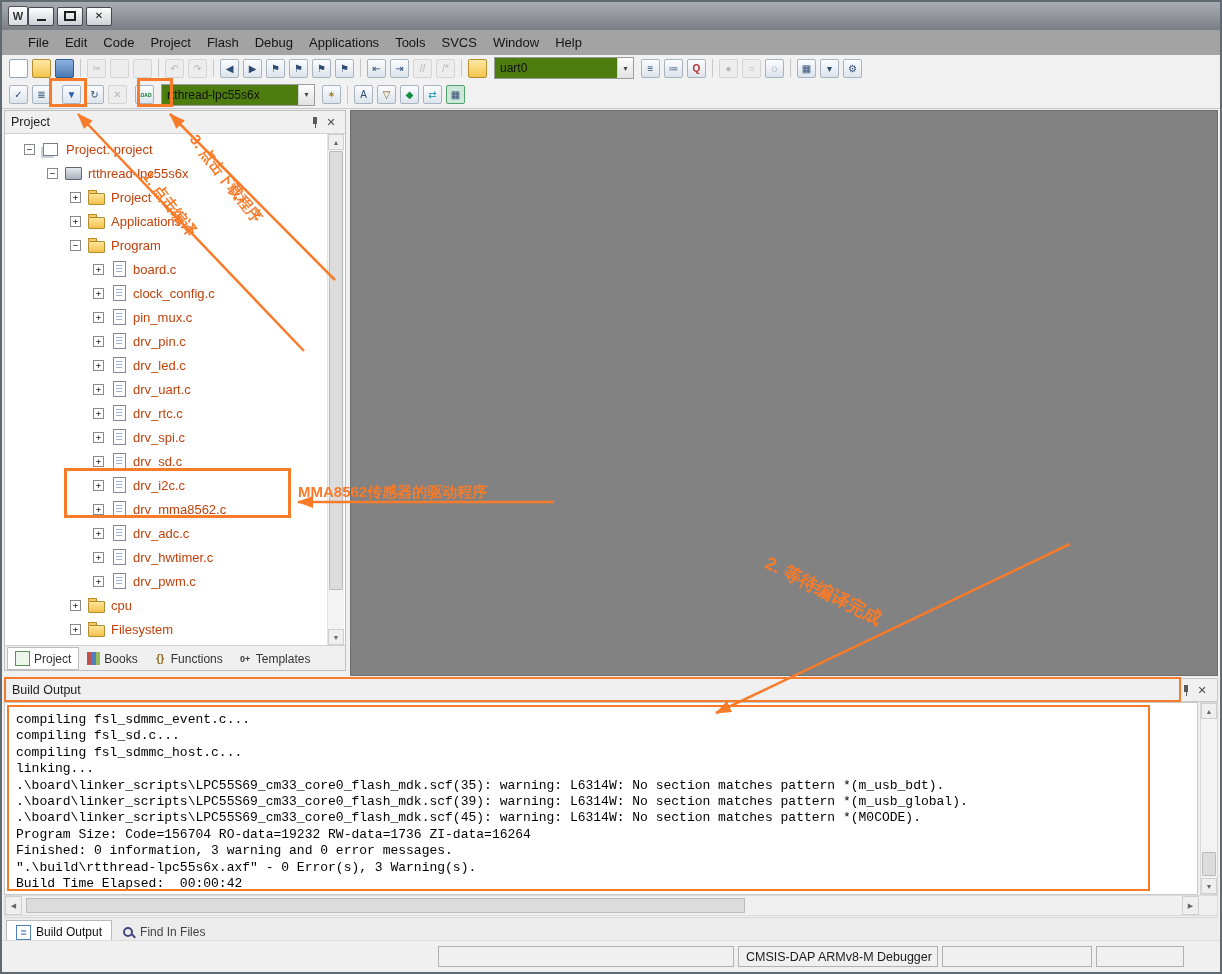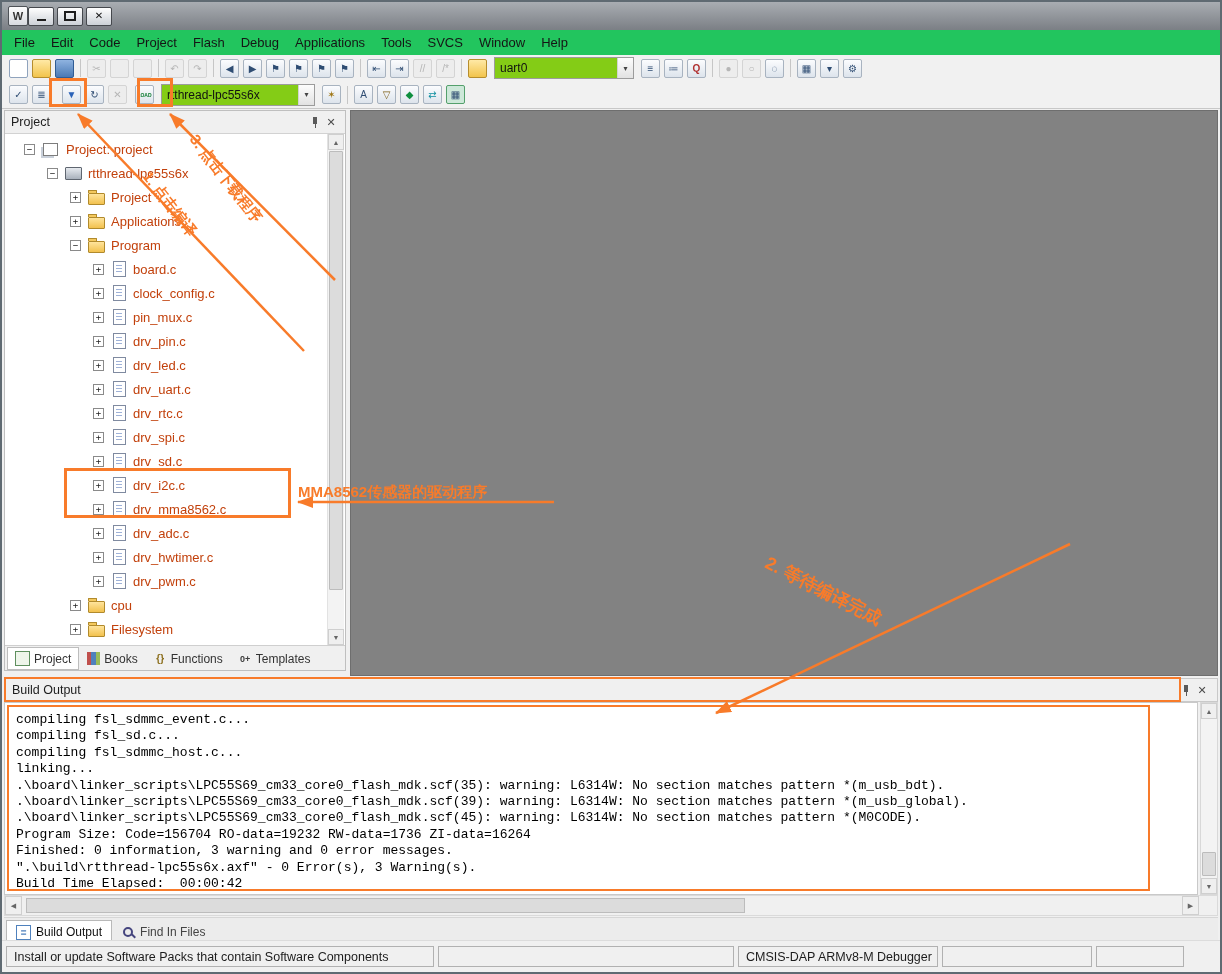--- a/index.html
+++ b/index.html
@@ -11,33 +11,33 @@
   .appicon{width:18px;height:18px;background:linear-gradient(#fdfdfd,#d8dbe0);border:1px solid #4e5257;
     border-radius:2px;display:flex;align-items:center;justify-content:center;font-size:11px;font-weight:bold;color:#333;flex:none}
   .title{font-size:13px;margin-left:7px;flex:1;white-space:nowrap;overflow:hidden;text-shadow:0 1px 2px rgba(0,0,0,.45)}
   .wbtns{display:flex;gap:3px}
   .wbtn{width:24px;height:17px;background:linear-gradient(#fefefe,#ccd1d7);border:1px solid #45484d;border-radius:2px;
     display:flex;align-items:center;justify-content:center}
   .wbtn-min::after{content:"";width:9px;height:2px;background:#1d1d1d;margin-top:8px}
   .wbtn-restore::after{content:"";width:8px;height:6px;border:2px solid #1d1d1d}
   .wbtn-close::after{content:"✕";font-size:10px;color:#111;line-height:1}
   
-  .menubar{position:absolute;top:28px;left:0;right:0;height:25px;background:#22c55e;border-bottom:1px solid #dddddd;
-    display:flex;align-items:center;padding:0 4px}
+  .menubar{position:absolute;top:28px;left:0;right:0;height:25px;background:#a3a3a3;border-bottom:1px solid #dddddd;
+    display:flex;align-items:center;padding:0 18px}
   .menu-item{padding:0 8px;font-size:13px;color:#151515;line-height:25px}
   
   .toolbar{position:absolute;left:0;right:0;display:flex;align-items:center;padding:0 5px;background:#f1f1f1}
   #toolbar1{top:53px;height:26px;border-bottom:1px solid #e2e2e2}
   #toolbar2{top:79px;height:27px;border-bottom:1px solid #c8c8c8}
   .tbi{flex:none;width:17px;height:17px;margin:0 2px;border-radius:2px;display:flex;align-items:center;justify-content:center;
     font-size:10px;color:#2f4d73;background:linear-gradient(#fbfcfe,#dde4ec);border:1px solid #a8b3c0;overflow:hidden}
   .tbi.dis{background:#ededed;border-color:#d4d4d4;color:#b6b6b6}
   .tbi.pressed{background:#cde8d9;border-color:#54a06c}
   .tsep{flex:none;width:1px;height:18px;background:#c6c6c6;margin:0 4px}
-  .combo{flex:none;height:20px;background:#84cc16;border:1px solid #9c9c9c;display:flex;align-items:center;margin:0 5px;font-size:12px}
+  .combo{flex:none;height:20px;background:#4d7c0f;border:1px solid #9c9c9c;display:flex;align-items:center;margin:0 5px;font-size:12px}
   .combo-text{flex:1;padding-left:5px;color:#111;white-space:nowrap;overflow:hidden}
   .combo-arrow{width:15px;height:100%;display:flex;align-items:center;justify-content:center;font-size:8px;color:#444;
     border-left:1px solid #d3d3d3;background:linear-gradient(#fdfdfd,#e2e2e2)}
   [data-name="new-file-icon"]{background:#fff;border-color:#8fa3bd}
   [data-name="open-file-icon"],[data-name="book-icon"]{background:linear-gradient(#ffe9a6,#f2c44c);border-color:#b68d2d;color:#7c5c13}
   [data-name="save-icon"]{background:linear-gradient(#8fb3e0,#4a79b4);border-color:#2f5c94;color:#fff}
   [data-name="build-icon"]{color:#2a62b8;font-weight:bold}
   [data-name="load-icon"]{color:#0a7a2f;font-weight:bold;font-size:5px;letter-spacing:0}
   [data-name="manage-rte-icon"]{color:#0f8f3f}
   [data-name="update-packs-icon"]{color:#0f8fa0}
@@ -386,21 +386,20 @@
         <span class="tab-ic" data-name="build-output-tab-icon">≣</span>
         <span data-name="tab-label">Build Output</span>
       </div>
       <div class="btab" data-name="tab-find-in-files">
         <span class="tab-ic find-ic" data-name="find-in-files-tab-icon"></span>
         <span data-name="tab-label">Find In Files</span>
       </div>
     </div>
 
   <div class="statusbar" data-name="status-bar">
-    <div class="sb-sec" style="left:4px;width:428px" data-name="status-packs-message">Install or update Software Packs that contain Software Components</div>
     <div class="sb-sec" style="left:436px;width:296px" data-name="status-section"></div>
     <div class="sb-sec" style="left:736px;width:200px" data-name="status-debugger">CMSIS-DAP ARMv8-M Debugger</div>
     <div class="sb-sec" style="left:940px;width:150px" data-name="status-section"></div>
     <div class="sb-sec" style="left:1094px;width:88px" data-name="status-section"></div>
   </div>
 
   <svg id="ann-svg" data-name="annotation-arrows">
     <defs>
       <marker id="ah" markerUnits="userSpaceOnUse" markerWidth="18" markerHeight="14" refX="15" refY="6" orient="auto">
         <path class="ann-head" d="M0,0 L16,6 L0,12 Z" fill="#f87b2a"></path>

